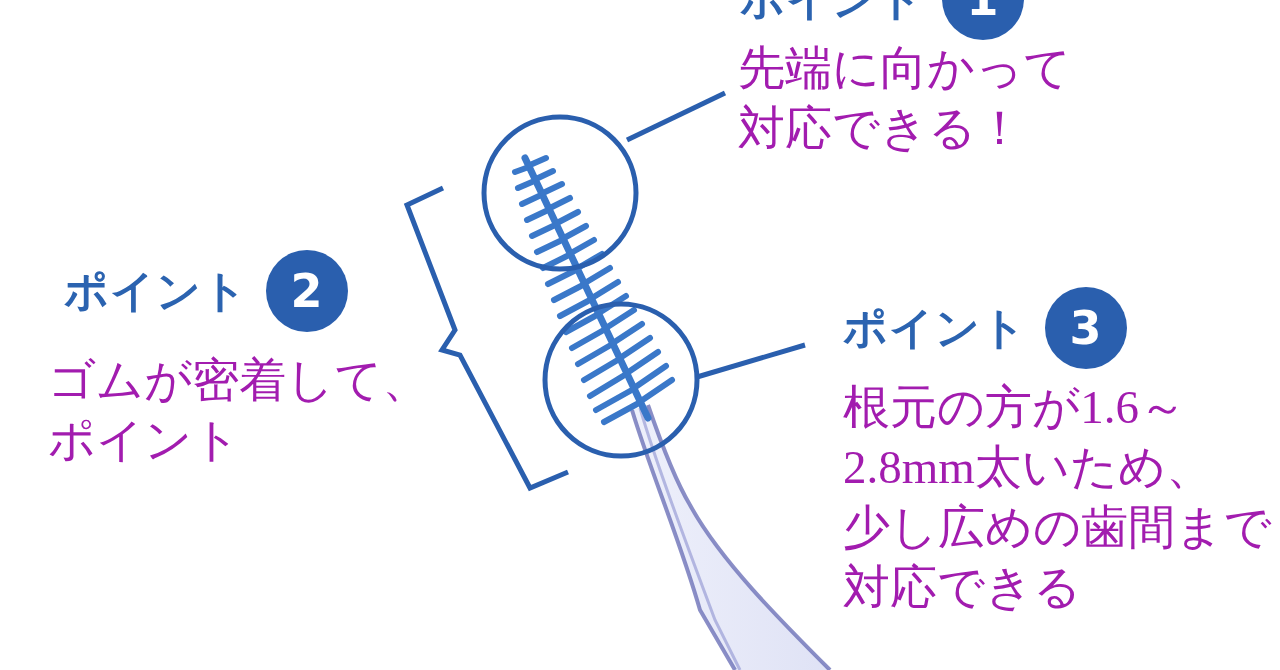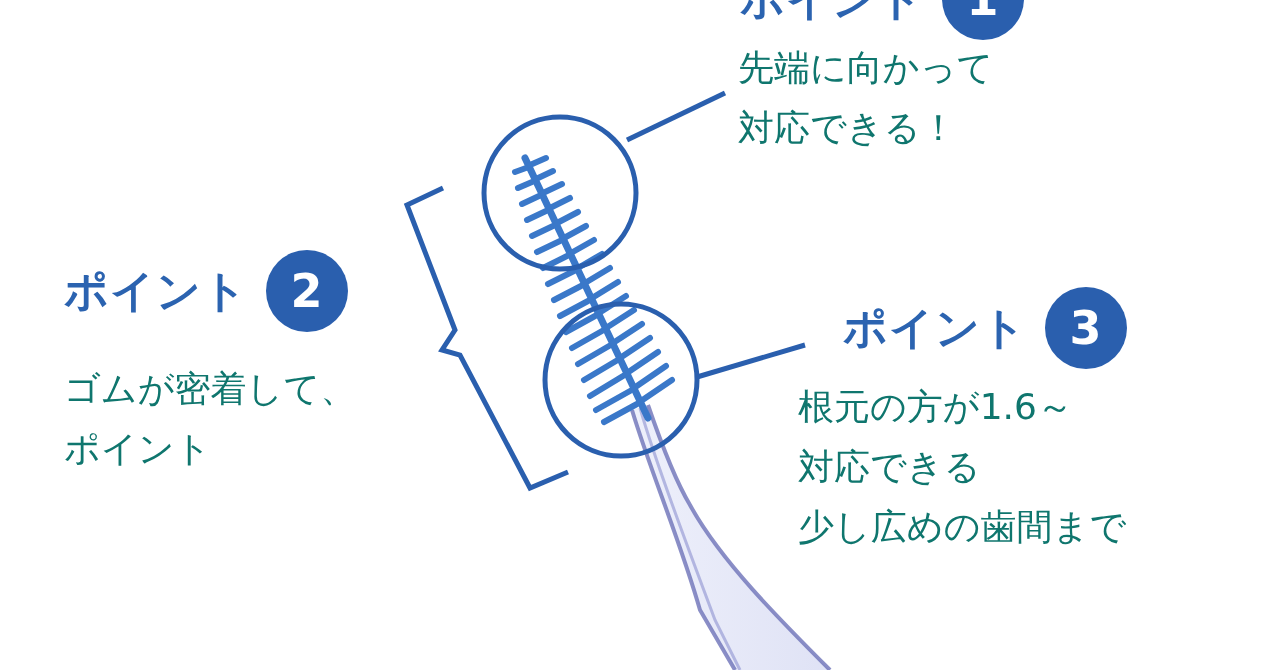--- a/index.html
+++ b/index.html
@@ -15,21 +15,21 @@
     white-space: nowrap;
   }
   .point-heading .label { line-height: 1; }
   .point-num {
     display: inline-flex; align-items: center; justify-content: center;
     width: 82px; height: 82px; border-radius: 50%;
     background: #2a5fae; color: #ffffff; font-size: 46px; font-weight: bold;
     margin-left: 18px;
   }
   .point-body {
-    position: absolute; color: #0f766e; font-size: 36px; line-height: 60px;
+    position: absolute; color: #a21caf; font-size: 47px; line-height: 60px;
     white-space: nowrap;
   }
   .point-body div { height: 60px; }
 </style>
 </head>
 <body>
 
 <svg class="illustration" viewBox="0 0 1280 670" xmlns="http://www.w3.org/2000/svg">
   <defs>
     <linearGradient id="handleGrad" x1="0" y1="0" x2="1" y2="0">
@@ -101,26 +101,27 @@
 </div>
 <div class="point-body" style="left:738px; top:38px;">
   <div>先端に向かって</div>
   <div>対応できる！</div>
 </div>
 
 <div class="point-heading" style="left:64px; top:250px;">
   <span class="label">ポイント</span>
   <span class="point-num">2</span>
 </div>
-<div class="point-body" style="left:64px; top:350px;margin-top:9px;">
+<div class="point-body" style="left:48px; top:350px;">
   <div>ゴムが密着して、</div>
   <div>ポイント</div>
 </div>
 
 <div class="point-heading" style="left:843px; top:287px;">
   <span class="label">ポイント</span>
   <span class="point-num">3</span>
 </div>
-<div class="point-body" style="left:798px; top:377px;">
+<div class="point-body" style="left:843px; top:377px;font-family:Liberation Serif, serif;">
   <div>根元の方が1.6～</div>
+  <div>2.8mm太いため、</div>
+  <div>少し広めの歯間まで</div>
   <div>対応できる</div>
-  <div>少し広めの歯間まで</div>
 </div>
 
 </body></html>

